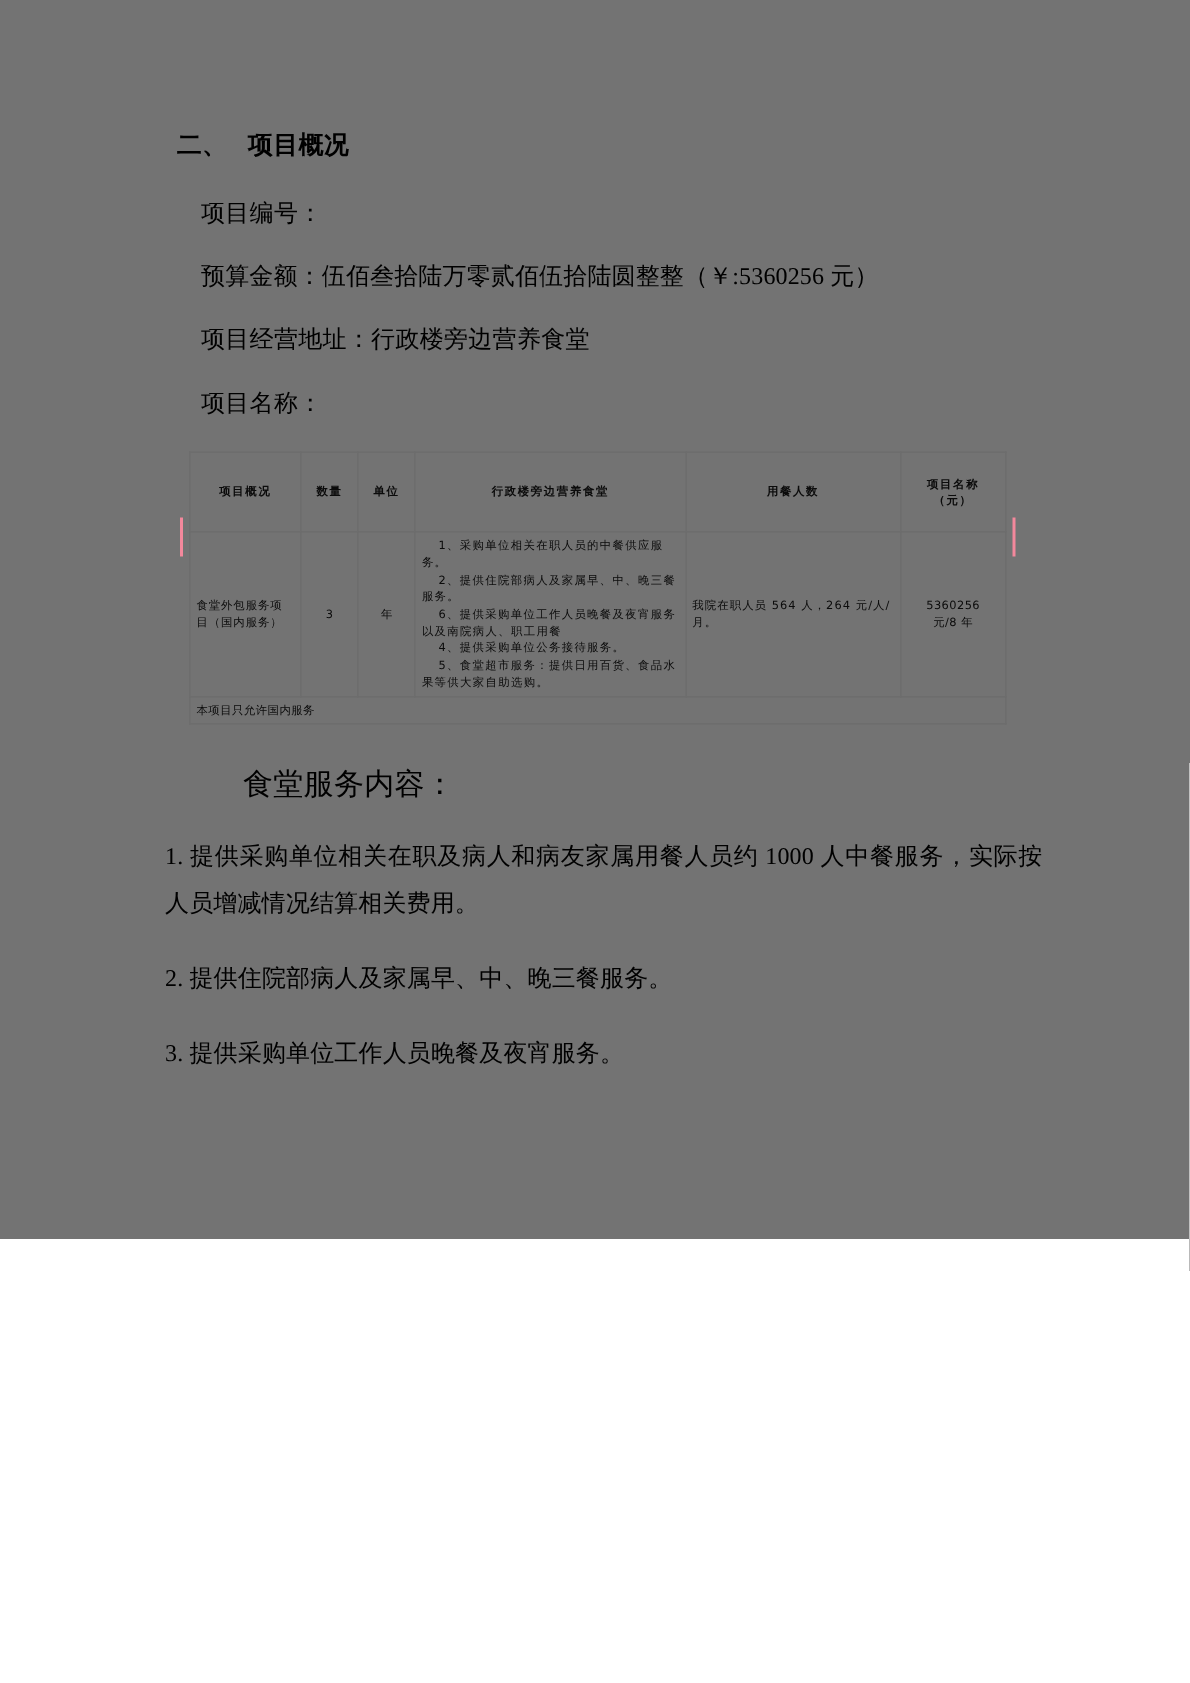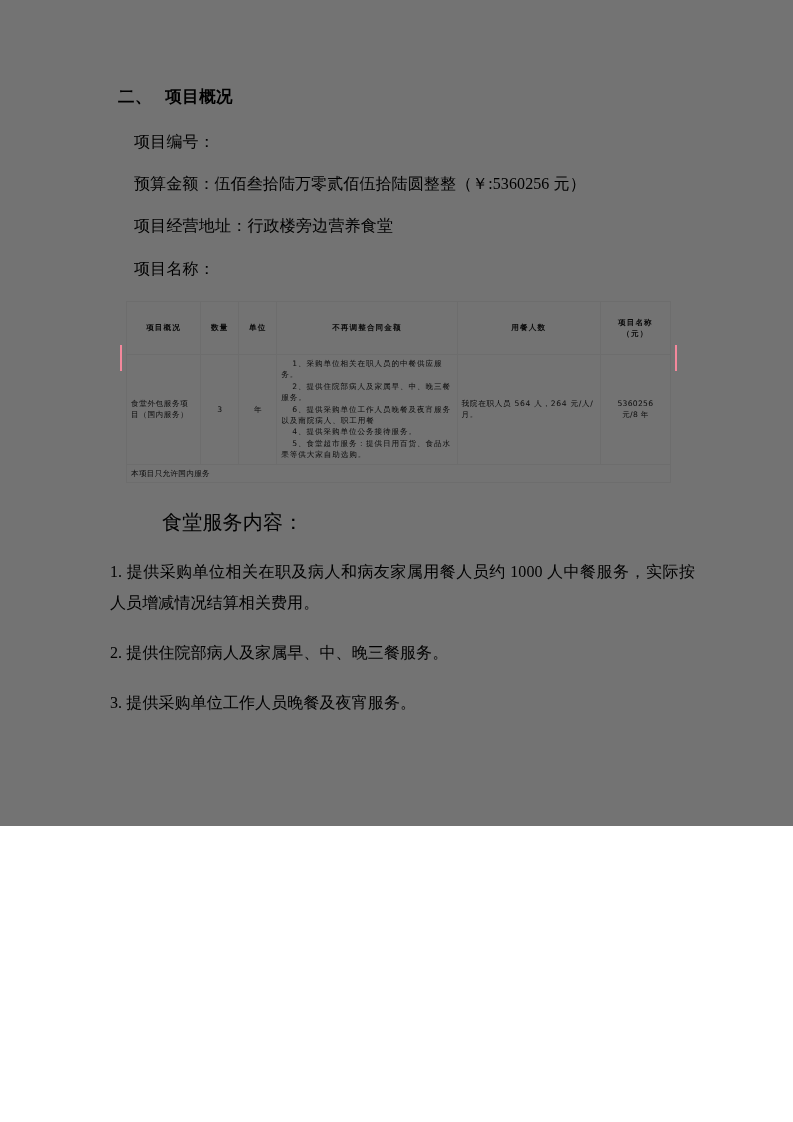--- a/index.html
+++ b/index.html
@@ -194,21 +194,21 @@
             <col class="col-unit">
           <col class="col-desc">
             <col class="col-people">
             <col class="col-budget">
         </colgroup>
         <thead>
           <tr>
             <td>项目概况</td>
             <td>数量</td>
             <td>单位</td>
-            <td>不再调整合同金额</td>
+            <td>行政楼旁边营养食堂</td>
             <td>用餐人数</td>
             <td>
               <div>项目名称</div>
               <div>（元）</div>
             </td>
           </tr>
         </thead>
         <tbody>
           <tr>
             <td class="cell-name">食堂外包服务项目（国内服务）</td>

